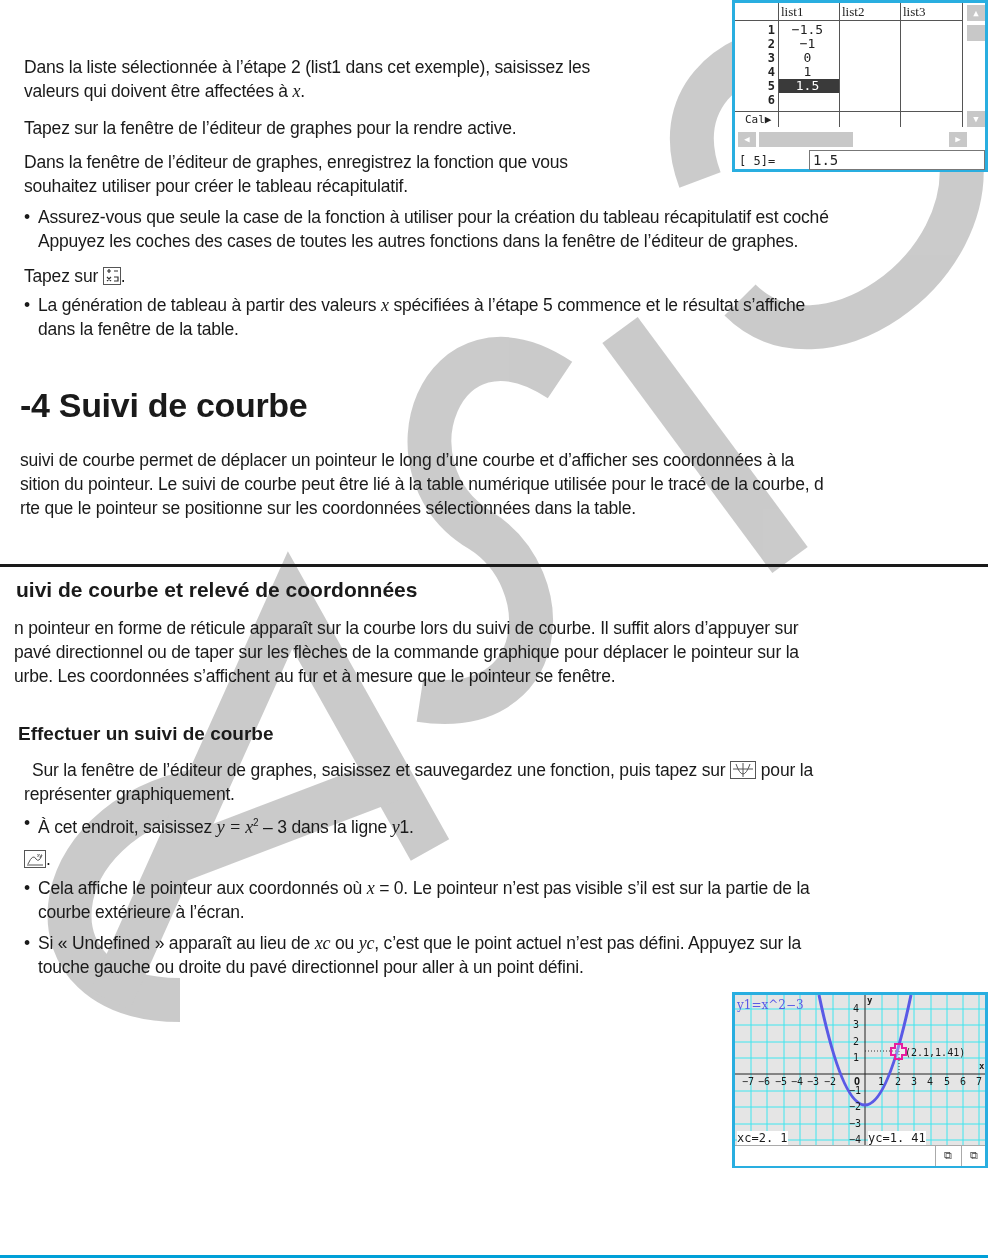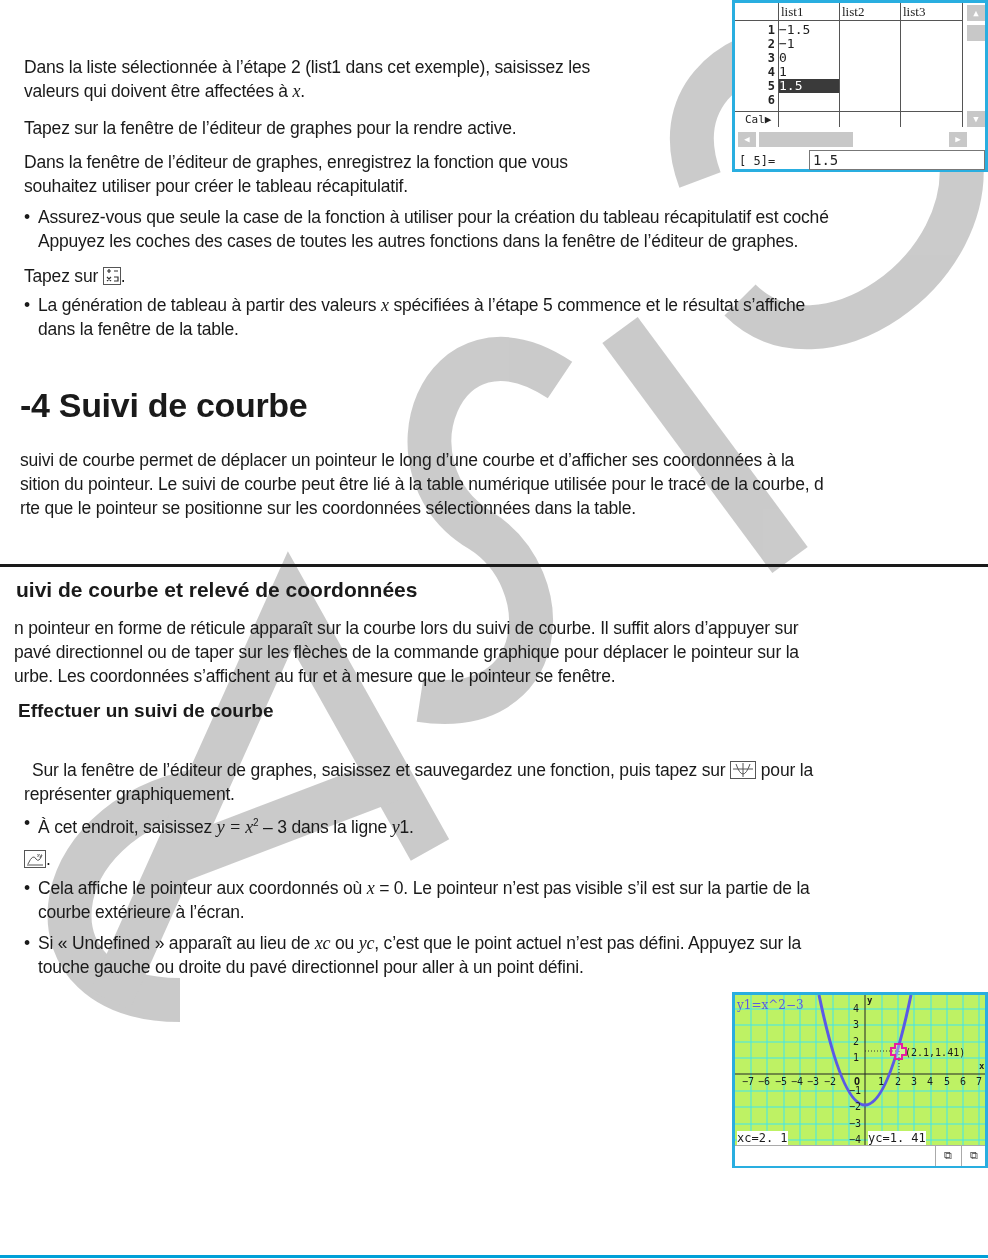--- a/index.html
+++ b/index.html
@@ -11,21 +11,21 @@
   .h1 { font-size:34px; font-weight:bold; letter-spacing:-0.3px; white-space:nowrap; }
   .h2 { font-size:21px; font-weight:bold; white-space:nowrap; }
   .h3 { font-size:19px; font-weight:bold; white-space:nowrap; }
   .rule { height:3px; background:#1a1a1a; }
   .bottom-rule { height:3px; background:#00a0d8; }
   .ico { display:inline-block; width:18px; height:18px; border:1px solid #555; vertical-align:-3px; box-sizing:border-box; background:#fff; position:relative; }
   .watermark { position:absolute; left:0; top:0; pointer-events:none; }
   
   .calc { border:3px solid #29aee0; background:#fff; box-sizing:border-box; font-family:"DejaVu Sans Mono", monospace; font-size:12px; color:#222; }
   .lst-head { font-family:"Liberation Serif", serif; font-size:13px; }
-  .graph { border:3px solid #29aee0; background:#bef264; box-sizing:border-box; font-family:"DejaVu Sans Mono", monospace; }
+  .graph { border:3px solid #29aee0; background:#e5e5e5; box-sizing:border-box; font-family:"DejaVu Sans Mono", monospace; }
 </style>
 </head>
 <body>
 
 <svg class="watermark" width="988" height="1259">
   <g fill="none" stroke="#c8c8c8" stroke-width="44" stroke-linecap="butt" opacity="0.95">
 
     <path d="M 200 790 C 40 820, 20 1000, 180 1000"></path>
 
     <path d="M 110 1000 L 290 600 L 430 850"></path>
@@ -51,21 +51,21 @@
     <span class="abs lst-head" style="left:107px;top:1px">list2</span>
     <span class="abs lst-head" style="left:168px;top:1px">list3</span>
     <div class="abs" style="left:0;top:20px;width:40px;text-align:right;line-height:14px;font-weight:bold;font-size:12px;">
       <div>1</div>
       <div>2</div>
       <div>3</div>
       <div>4</div>
       <div>5</div>
       <div>6</div>
     </div>
-    <div class="abs" style="left:44px;top:20px;width:60px;text-align:left;line-height:14px;font-size:13px;">
+    <div class="abs" style="left:44px;top:20px;width:60px;text-align:center;line-height:14px;font-size:13px;">
       <div style="padding-right:3px">−1.5</div>
       <div style="padding-right:3px">−1</div>
       <div style="padding-right:3px">0</div>
       <div style="padding-right:3px">1</div>
       <div style="padding-right:3px;background:#3a3a3a;color:#fff">1.5</div>
       <div style="padding-right:3px;height:14px"></div>
     </div>
     <span class="abs" style="left:10px;top:110px;font-size:11px">Cal▶</span>
   </div>
 
@@ -101,21 +101,21 @@
 <div class="abs p" style="left:20px;top:472px">sition du pointeur. Le suivi de courbe peut être lié à la table numérique utilisée pour le tracé de la courbe, d</div>
 <div class="abs p" style="left:20px;top:496px">rte que le pointeur se positionne sur les coordonnées sélectionnées dans la table.</div>
 
 <div class="abs rule" style="left:0;top:564px;width:988px"></div>
 
 <div class="abs h2" style="left:16px;top:578px">uivi de courbe et relevé de coordonnées</div>
 <div class="abs p" style="left:14px;top:616px">n pointeur en forme de réticule apparaît sur la courbe lors du suivi de courbe. Il suffit alors d’appuyer sur</div>
 <div class="abs p" style="left:14px;top:640px"> pavé directionnel ou de taper sur les flèches de la commande graphique pour déplacer le pointeur sur la</div>
 <div class="abs p" style="left:14px;top:664px"> urbe. Les coordonnées s’affichent au fur et à mesure que le pointeur se fenêtre.</div>
 
-<div class="abs h3" style="left:18px;top:700px">Effectuer un suivi de courbe</div>
+<div class="abs h3" style="left:18px;top:723px">Effectuer un suivi de courbe</div>
 
 <div class="abs p" style="left:32px;top:758px"><span>Sur la fenêtre de l’éditeur de graphes, saisissez et sauvegardez une fonction, puis tapez sur </span><span class="ico" style="width:26px"><svg width="24" height="16" style="position:absolute;left:0;top:0">
         <path d="M2 7 L22 7 M12 1 L12 15 M5 2 Q12 22 19 2" stroke="#555" stroke-width="1" fill="none"></path>
       </svg></span><span> pour la</span></div>
 <div class="abs p" style="left:24px;top:782px">représenter graphiquement.</div>
 <span class="abs p" style="left:24px;top:811px">•</span>
 <div class="abs p" style="left:38px;top:811px"><span>À cet endroit, saisissez </span><span class="m">y = x</span><sup style="font-size:10px">2</sup><span> – 3 dans la ligne </span><span class="m">y</span><span>1.</span></div>
 
 <div class="abs p" style="left:24px;top:847px"><span class="ico" style="width:22px"><svg width="20" height="16" style="position:absolute;left:0;top:0">
         <path d="M2 14 L18 14 M3 13 Q8 2 11 8 Q14 12 17 4" stroke="#555" stroke-width="1" fill="none"></path>

